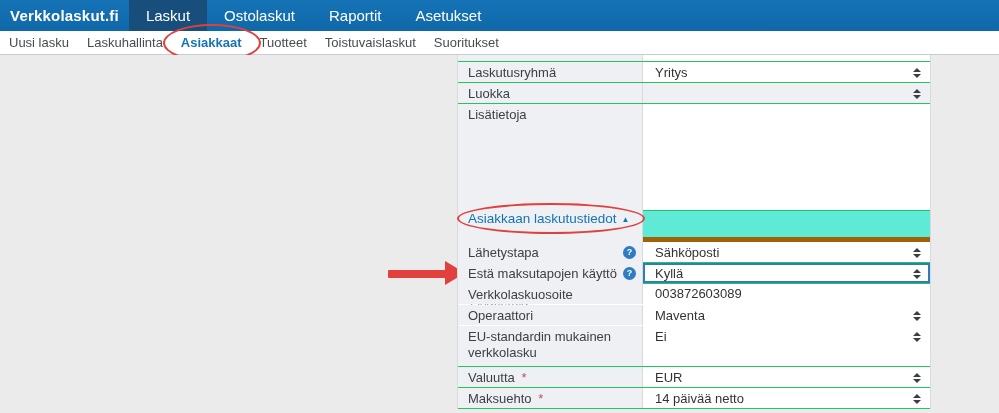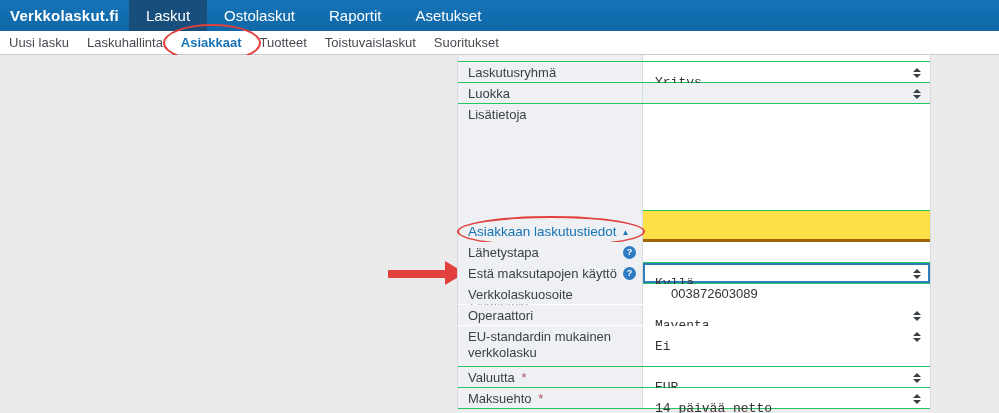--- a/index.html
+++ b/index.html
@@ -29,37 +29,37 @@
   .panel{position:absolute;left:457px;top:0;width:474px;background:#fff;border-left:1px solid #d7dade;border-right:1px solid #d7dade;}
 
   .row{display:flex;background:#fff;border-bottom:1px solid #22c55e;}
   .h7{height:7px;} .h21{height:21px;} .h41{height:41px;} .h107{height:107px;flex-direction:column;}
   .lbl{width:185px;flex:0 0 185px;background:var(--label_cell_bg);border-right:1px solid #d7dade;
        padding:3px 24px 0 10px;font-size:13px;color:#3c4146;line-height:16px;position:relative;}
   .val{flex:1;position:relative;background:#fff;}
   .val.muted{background:var(--label_cell_bg);}
   .val.focused{box-shadow:inset 0 0 0 2px var(--focus_border);padding-left:39px;}
 
-  .cell-select{position:absolute;left:0;top:10px;width:100%;height:20px;appearance:none;-webkit-appearance:none;-moz-appearance:none;
-       border:0;background:transparent;font-family:Liberation Mono, monospace;font-size:13px;color:#333;padding:0 28px 0 12px;outline:none;cursor:pointer;}
+  .cell-select{position:absolute;left:0;top:0;width:100%;height:20px;appearance:none;-webkit-appearance:none;-moz-appearance:none;
+       border:0;background:transparent;font-family:Liberation Sans, sans-serif;font-size:13px;color:#333;padding:0 28px 0 12px;outline:none;cursor:pointer;}
   .stepper{position:absolute;right:9px;top:6px;width:8px;height:10px;pointer-events:none;}
   .stepper::before{content:"";display:block;width:0;height:0;border-left:4px solid transparent;border-right:4px solid transparent;border-bottom:4px solid #3a3f44;margin-bottom:2px;}
   .stepper::after{content:"";display:block;width:0;height:0;border-left:4px solid transparent;border-right:4px solid transparent;border-top:4px solid #3a3f44;}
 
   .help-icon{position:absolute;right:6px;top:4px;width:13px;height:13px;border-radius:50%;background:#2e7cc1;color:#fff;
        font-size:9px;font-weight:700;text-align:center;line-height:13px;cursor:pointer;}
   .required{color:var(--required_red);margin-left:3px;}
 
-  .val-text{line-height:20px;padding-left:28px;font-size:13px;color:#333;}
+  .val-text{line-height:20px;padding-left:12px;font-size:13px;color:#333;}
 
   .cell-textarea{width:100%;height:100%;border:0;resize:none;background:transparent;font-family:inherit;font-size:13px;
        color:#333;padding:5px 12px;outline:none;}
   .cell-textarea::placeholder{color:#9aa0a6;}
 
-  .section-row{height:31px;display:flex;align-items:flex-end;padding-left:10px;background:#fde047;border-bottom:3px solid #a16207;}
+  .section-row{height:31px;display:flex;align-items:flex-start;padding-left:10px;background:#5eead4;border-bottom:5px solid #a16207;}
   .section-link{color:var(--link_blue);font-size:13.5px;position:relative;cursor:pointer;white-space:nowrap;}
   .section-link .ellipse-annotation{left:-11px;right:-15px;top:-8px;bottom:-8px;}
   .caret{font-size:8px;margin-left:5px;vertical-align:1px;}
 
   
   .arrow-annotation{position:absolute;left:388px;top:206px;width:77px;height:25px;pointer-events:none;}
   .arrow-annotation .shaft{position:absolute;left:0;top:9px;width:59px;height:8px;background:var(--annotation_red);border-radius:1px;}
   .arrow-annotation .head{position:absolute;left:57px;top:0;width:0;height:0;border-top:12px solid transparent;border-bottom:12px solid transparent;border-left:20px solid var(--annotation_red);}
 </style>
 </head>
@@ -131,20 +131,26 @@
         <span>Asiakkaan laskutustiedot</span><span class="caret">▲</span>
         <span class="ellipse-annotation"></span>
       </span>
     </div>
 
     <div class="row h21">
       <div class="lbl">
         <span>Lähetystapa</span>
         <span class="help-icon">?</span>
       </div>
+      <div class="val">
+        <select class="cell-select">
+          <option>Sähköposti</option>
+        </select>
+        <span class="stepper"></span>
+      </div>
     </div>
 
     <div class="row h21">
       <div class="lbl">
         <span>Estä maksutapojen käyttö</span>
         <span class="help-icon">?</span>
       </div>
       <div class="val focused">
         <select class="cell-select">
           <option>Kyllä</option>

